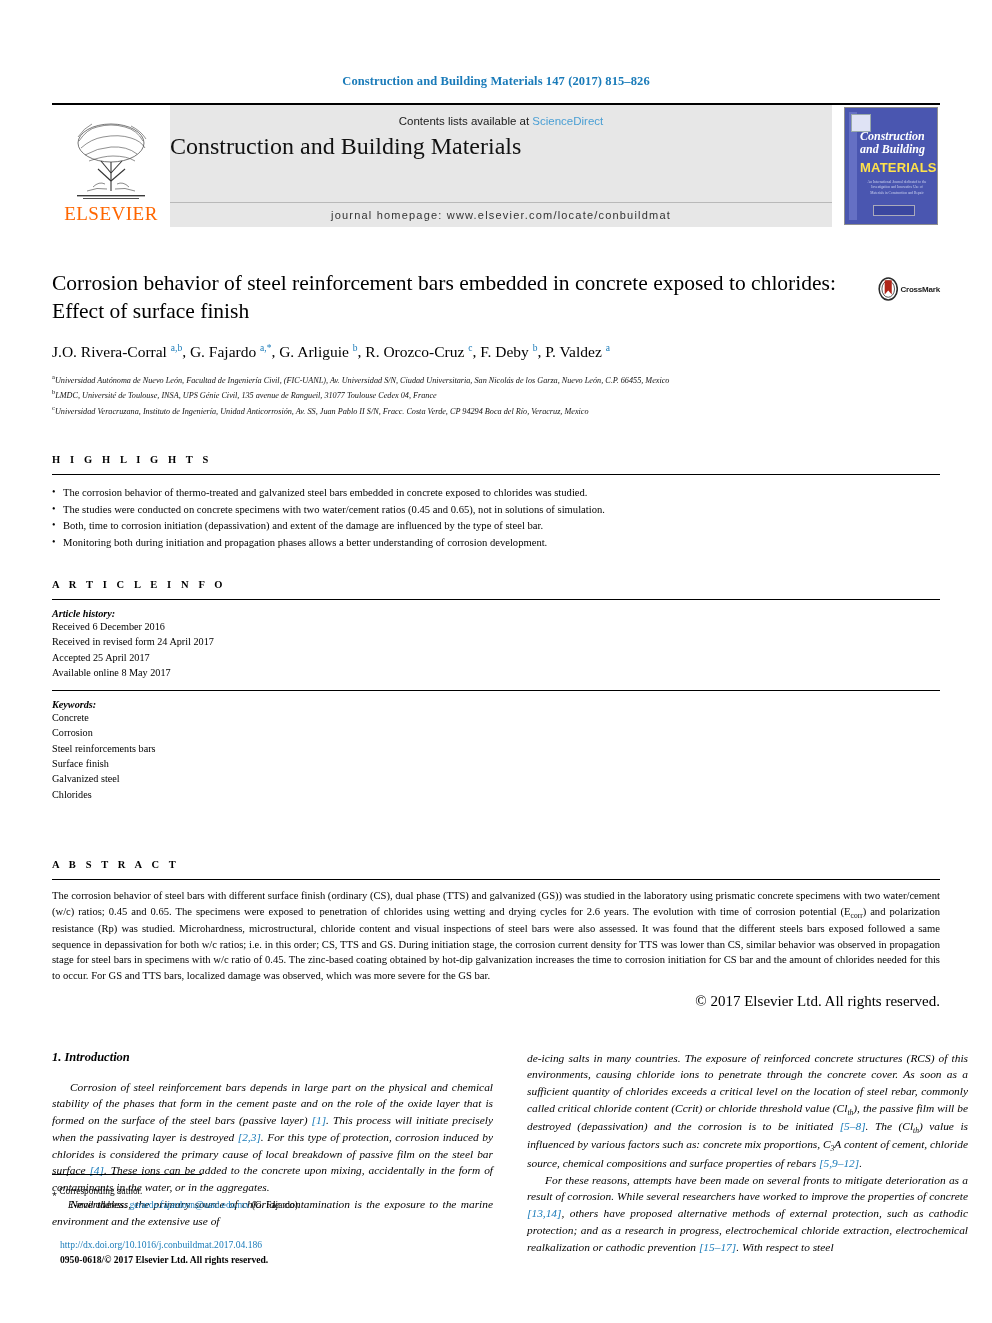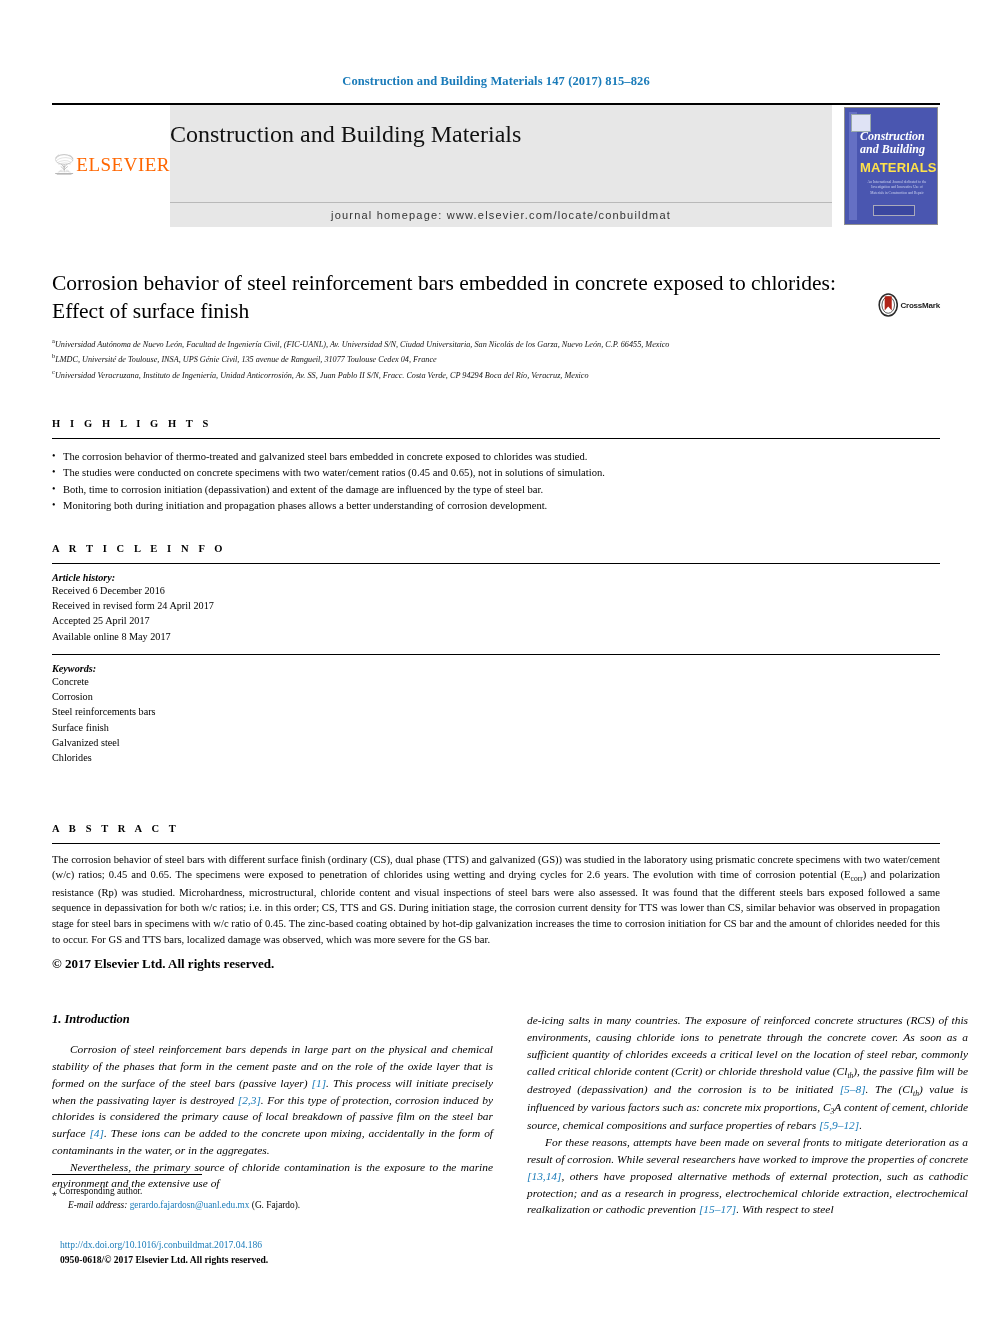--- a/index.html
+++ b/index.html
@@ -39,21 +39,21 @@
     margin: 14px 52px 0 52px;
     border-top: 2px solid #000;
     display: flex;
     align-items: stretch;
     height: 122px;
   }
   .elsevier-logo {
     width: 118px;
     flex: 0 0 118px;
     display: flex;
-    flex-direction: row;
+    flex-direction: column;
     align-items: center;
     justify-content: flex-end;
     padding-bottom: 4px;
     box-sizing: border-box;
   }
   .tree-svg { display:block; }
   .elsevier-word {
     color: #ff6600;
     font-family: "Liberation Serif", serif;
     font-size: 19px;
@@ -173,21 +173,21 @@
     font-size: 21.5px;
     font-weight: normal;
     line-height: 1.32;
     width: 790px;
     color: #000;
     margin: 0;
   }
   .crossmark {
     position: absolute;
     right: 0;
-    top: 18px;
+    top: 2px;
     width: 62px;
     height: 36px;
     display: flex;
     align-items: center;
   }
   .crossmark-txt {
     font-family: "Liberation Sans", sans-serif;
     font-size: 8px;
     font-weight: bold;
     color: #222;
@@ -262,24 +262,24 @@
   .meta-line {
     font-size: 10.2px;
     line-height: 1.5;
   }
   .abs-text {
     font-size: 10.6px;
     line-height: 1.48;
     text-align: justify;
   }
   .abs-copy {
-    font-size: 13px;
-    text-align: left;
+    font-size: 15px;
+    text-align: right;
     margin-top: 9px;
-    font-weight: bold;
+    font-weight: normal;
   }
   sub.small { font-size: 7.5px; }
 
   
   .body-cols {
     margin: 40px 24px 0 52px;
     display: flex;
     gap: 34px;
     position: relative;
     font-style: italic;
@@ -366,20 +366,24 @@
           </g>
           <rect x="12" y="78" width="68" height="1.4"></rect>
           <rect x="18" y="81" width="56" height="0.9"></rect>
         </g>
       </svg>
       <div class="elsevier-word">ELSEVIER</div>
     </div>
 
     <div class="masthead-center">
       <div>
+        <div class="contents-line">
+          <span>Contents lists available at</span>
+          <span class="sd">ScienceDirect</span>
+        </div>
         <div class="journal-title">Construction and Building Materials</div>
       </div>
       <div class="homepage-bar">journal homepage: www.elsevier.com/locate/conbuildmat</div>
     </div>
 
     <div class="cover-thumb">
       <div class="cover-inner">
         <div class="cover-side"></div>
         <div class="cover-el"></div>
         <div class="cover-txt1">Construction</div>
@@ -396,20 +400,21 @@
 
     <div class="crossmark">
       <svg width="26" height="30" viewBox="0 0 26 30">
         <ellipse cx="13" cy="15" rx="11.5" ry="14" fill="#ffffff" stroke="#2b2b2b" stroke-width="2"></ellipse>
         <ellipse cx="13" cy="15" rx="8" ry="10.5" fill="#ffffff" stroke="#2b2b2b" stroke-width="1"></ellipse>
         <path d="M8.5 4 L17.5 4 L17.5 22 L13 17 L8.5 22 Z" fill="#b02418"></path>
       </svg>
       <span class="crossmark-txt">CrossMark</span>
     </div>
 
+    <div class="authors">J.O. Rivera-Corral <sup>a,b</sup>, G. Fajardo <sup>a,*</sup>, G. Arliguie <sup>b</sup>, R. Orozco-Cruz <sup>c</sup>, F. Deby <sup>b</sup>, P. Valdez <sup>a</sup></div>
 
     <div class="affils">
       <div>
         <sup>a</sup><span>Universidad Autónoma de Nuevo León, Facultad de Ingeniería Civil, (FIC-UANL), Av. Universidad S/N, Ciudad Universitaria, San Nicolás de los Garza, Nuevo León, C.P. 66455, Mexico</span>
       </div>
       <div>
         <sup>b</sup><span>LMDC, Université de Toulouse, INSA, UPS Génie Civil, 135 avenue de Rangueil, 31077 Toulouse Cedex 04, France</span>
       </div>
       <div>
         <sup>c</sup><span>Universidad Veracruzana, Instituto de Ingeniería, Unidad Anticorrosión, Av. SS, Juan Pablo II S/N, Fracc. Costa Verde, CP 94294 Boca del Río, Veracruz, Mexico</span>

